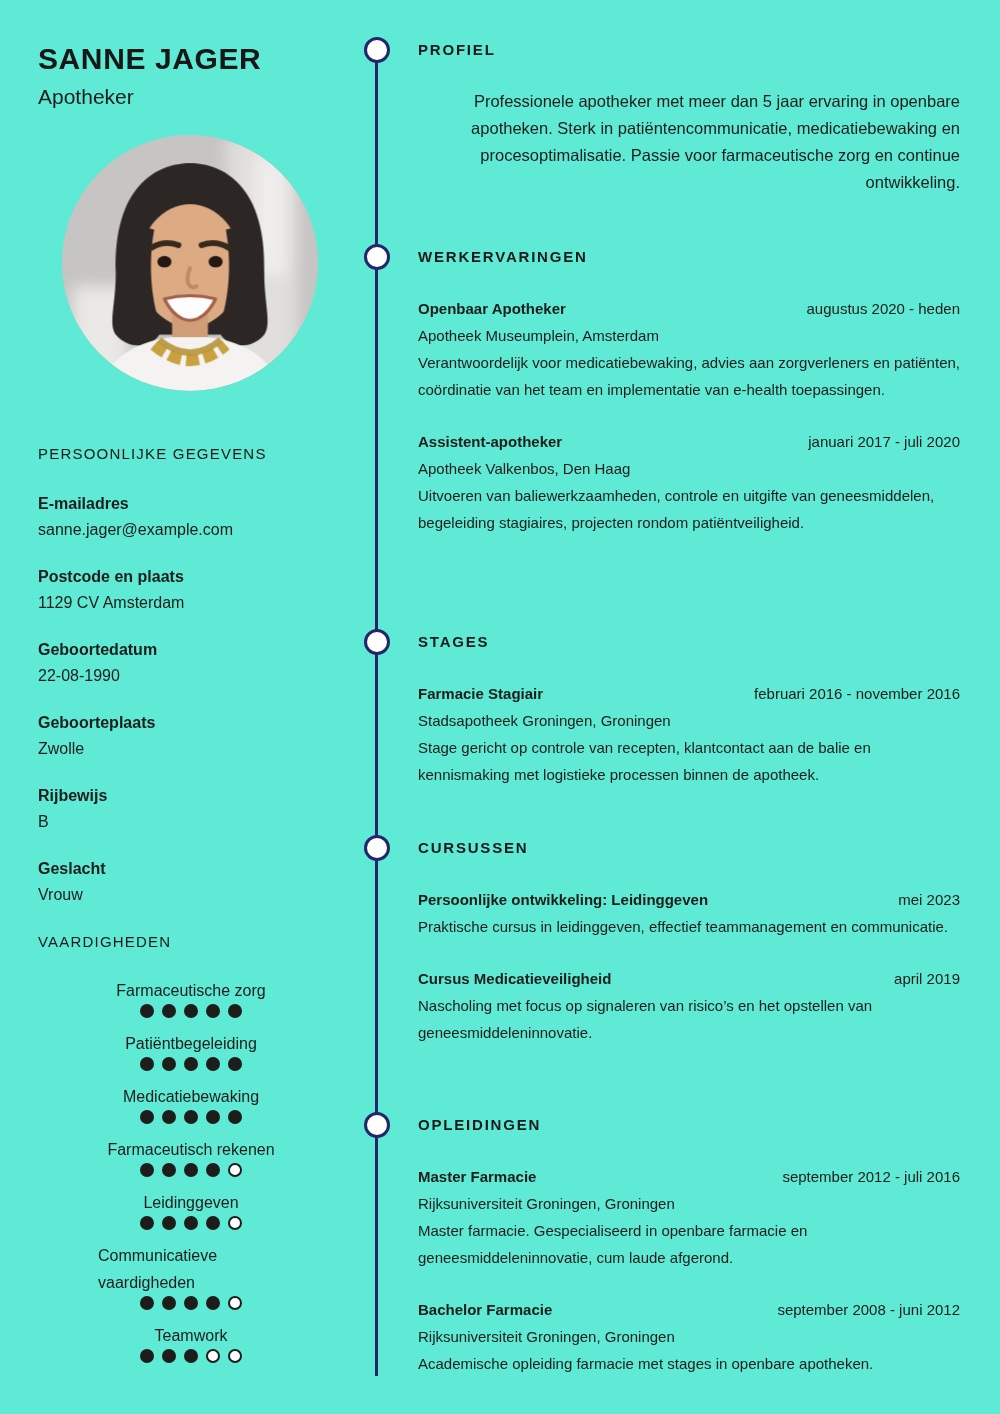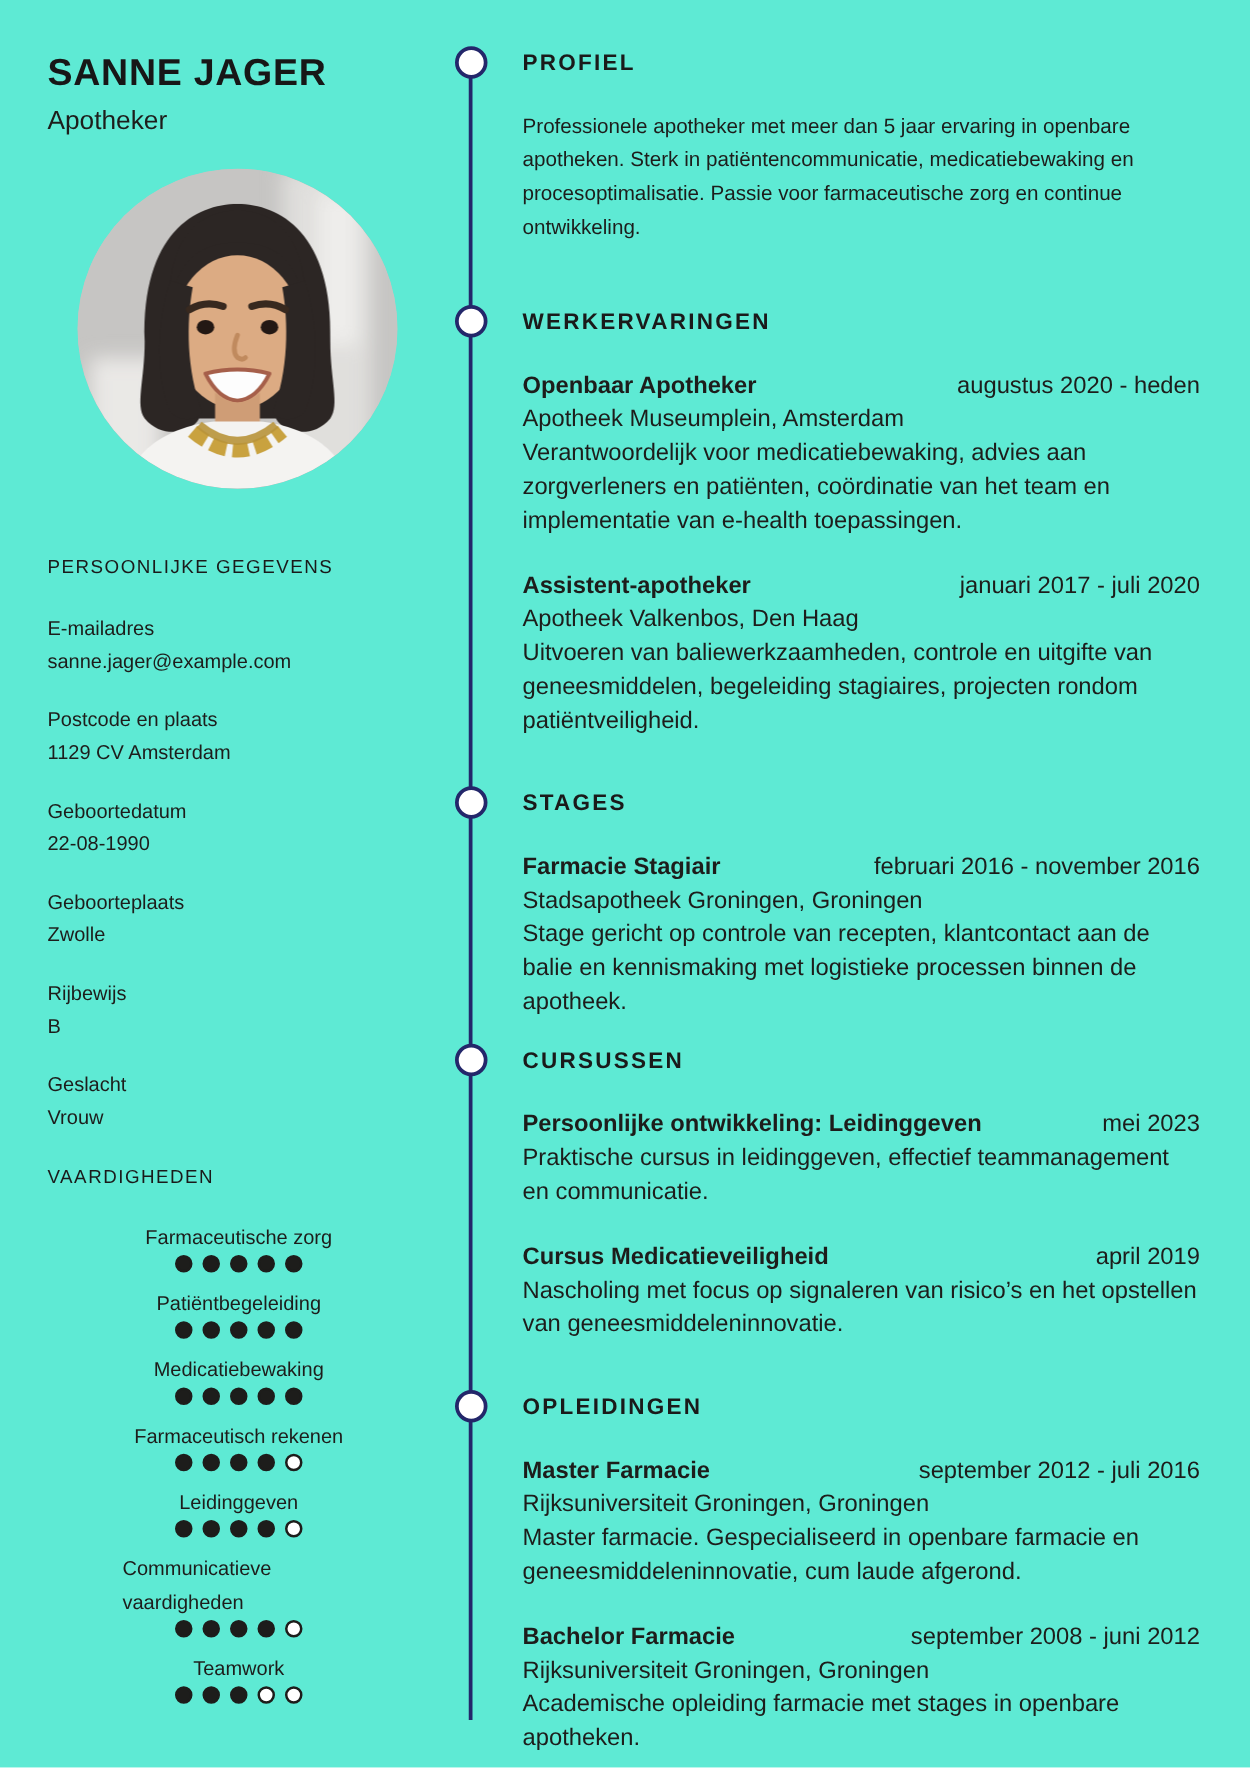--- a/index.html
+++ b/index.html
@@ -10,36 +10,36 @@
   }
   
   .sidebar { position:absolute; left:38px; top:42px; width:306px; }
   .name { font-size:30px; font-weight:700; letter-spacing:.6px; line-height:34px; color:#171717; }
   .person-title { font-size:21px; line-height:24px; margin-top:9px; font-weight:400; }
   .photo { width:256px; height:256px; margin:26px 0 0 24px; border-radius:50%; overflow:hidden; background:#c6c5c3; }
   .photo svg { display:block; width:100%; height:100%; }
   .side-h2 { font-size:15px; line-height:22px; font-weight:400; letter-spacing:1.2px; color:#1a1a1a; }
   .personal-heading { margin-top:52px; margin-bottom:26px; }
   .field { margin-bottom:21px; font-size:16px; line-height:26px; }
-  .flabel { font-weight:400; }
+  .flabel { font-weight:700; }
   .skills-heading { margin-top:23px; margin-bottom:24px; }
   .skill { display:flex; justify-content:space-between; align-items:center; margin-bottom:12px; font-size:16px; line-height:27px;flex-direction:column; }
   .slabel { max-width:186px; }
   .dots { display:flex; gap:8px; flex-shrink:0; }
   .dot { width:14px; height:14px; border:2px solid #1d1d1b; border-radius:50%; background:#fff; }
   .dot.filled { background:#1d1d1b; }
   
   .timeline-line { position:absolute; left:375px; top:50px; width:3px; height:1326px; background:var(--accent,#23276a); }
   .tl-node { position:absolute; left:364px; width:26px; height:26px; border:3px solid var(--accent,#23276a); border-radius:50%; background:#fff; }
   
   .main { position:absolute; left:418px; top:0; width:542px; }
   .sec { position:absolute; left:0; width:100%; }
-  .sec h2 { font-size:18px; line-height:24px; font-weight:700; letter-spacing:1.8px; margin-bottom:26px; color:#1a1a1a; }
-  .sec p { font-size:16.5px; line-height:27px; }
-  .entry { font-size:19px; line-height:27px; margin-bottom:25px; }
+  .sec h2 { font-size:15px; line-height:24px; font-weight:700; letter-spacing:1.8px; margin-bottom:26px; color:#1a1a1a; }
+  .sec p { font-size:16.5px; line-height:27px;text-align:right; }
+  .entry { font-size:15px; line-height:27px; margin-bottom:25px; }
   .erow { display:flex; justify-content:space-between; gap:12px; }
   .etitle { font-weight:700; }
   .edate { white-space:nowrap; }
 </style>
 </head>
 <body>
 
 <div class="page">
 
   <aside class="sidebar">

